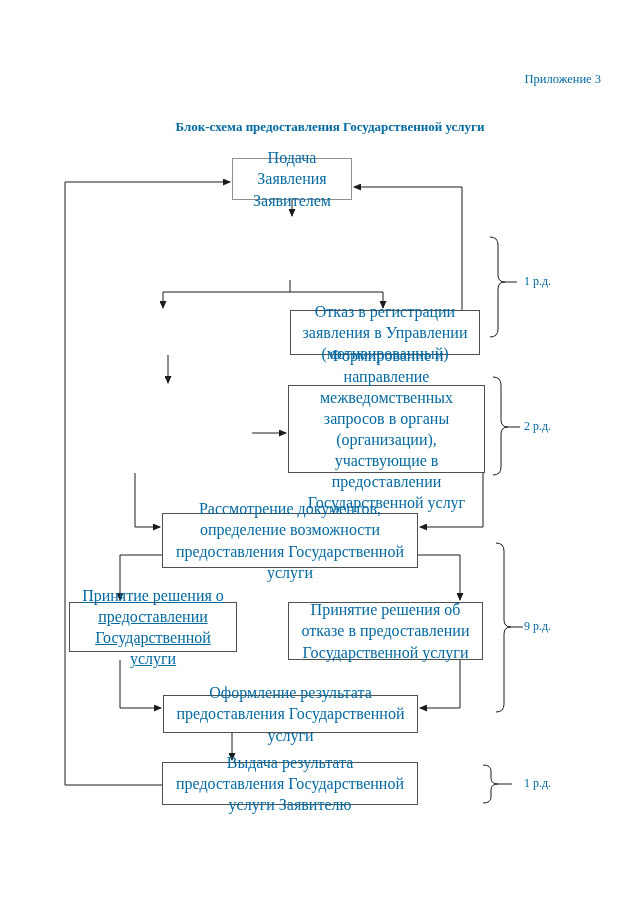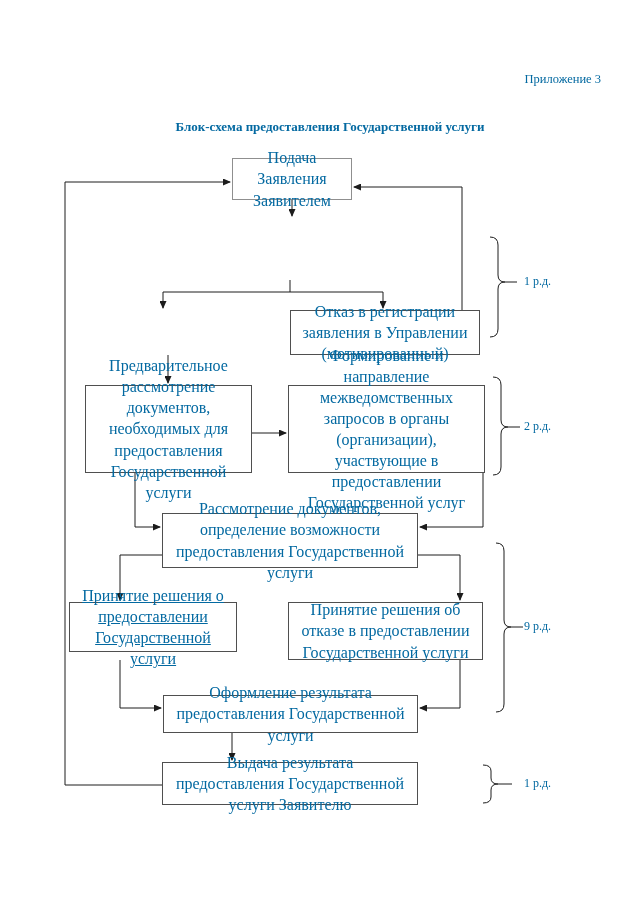--- a/index.html
+++ b/index.html
@@ -83,23 +83,20 @@
       <path d="M483,765 Q491,765 491,771 L491,778 Q491,784 498,784 Q491,784 491,790 L491,797 Q491,803 483,803 M498,784 L512,784"></path>
     </g>
   </svg>
 
   <div class="node node-submit">
     <span>Подача Заявления Заявителем</span>
   </div>
   <div class="node node-refuse-reg">
     <span>Отказ в регистрации заявления в Управлении (мотивированный)</span>
   </div>
-  <div class="node node-preliminary">
-    <span>Предварительное рассмотрение документов, необходимых для предоставления Государственной услуги</span>
-  </div>
   <div class="node node-interagency">
     <span>Формирование и направление межведомственных запросов в органы (организации), участвующие в предоставлении Государственной услуг</span>
   </div>
   <div class="node node-review">
     <span>Рассмотрение документов, определение возможности предоставления Государственной услуги</span>
   </div>
   <div class="node node-decision-grant">
     <span>Принятие решения о предоставлении Государственной услуги</span>
   </div>
   <div class="node node-decision-refuse">

